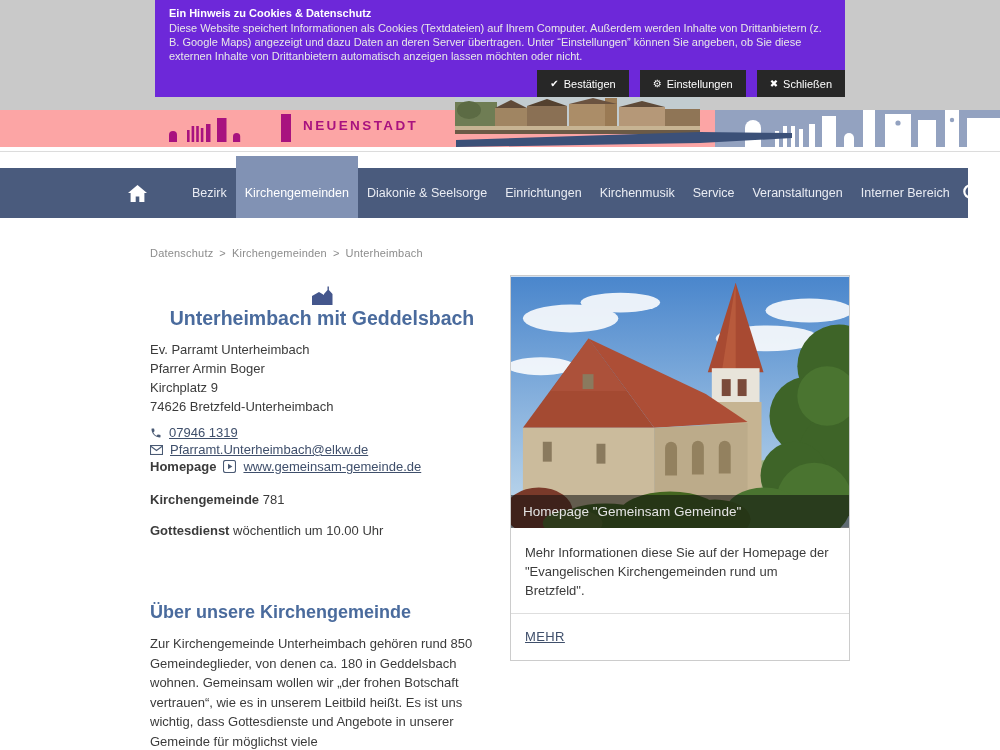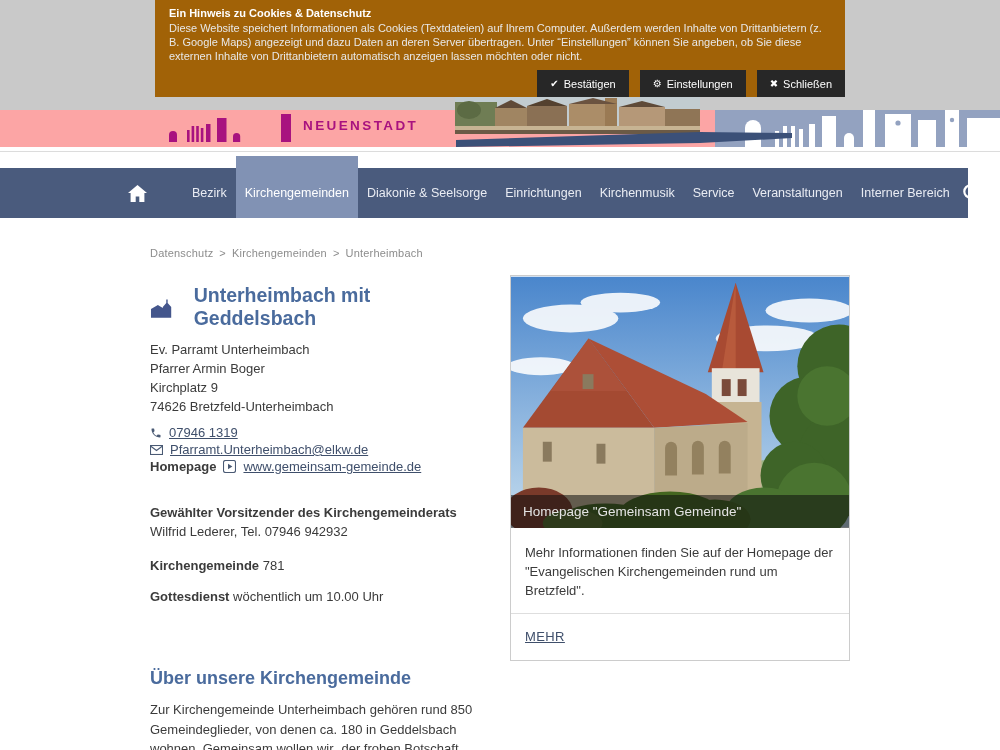--- a/index.html
+++ b/index.html
@@ -5,21 +5,21 @@
   * { margin:0; padding:0; box-sizing:border-box; }
   html,body { width:1000px; height:750px; }
   body {
     position:relative; overflow:hidden; background:#ffffff;
     font-family:"Liberation Sans", sans-serif; color:#3b3b3b;
   }
   a { cursor:pointer; }
 
   
   .backdrop { position:absolute; left:0; top:0; width:1000px; height:110px; background:#c9c9c9; z-index:4; }
-  .cookie-banner { position:absolute; left:155px; top:0; width:690px; height:97px; background:#a16207; z-index:6; }
+  .cookie-banner { position:absolute; left:155px; top:0; width:690px; height:97px; background:#6d28d9; z-index:6; }
   .cookie-inner { padding:7px 14px 0 14px; }
   .cookie-title { font-size:11px; font-weight:bold; color:#ffffff; margin-bottom:2px; }
   .cookie-body { font-size:11px; line-height:14px; color:#e8e8e8; width:660px; }
   .cookie-buttons { position:absolute; right:0; bottom:0; display:flex; gap:11px; }
   .cookie-btn { display:flex; align-items:center; gap:5px; background:#272727; border:none; color:#ffffff; font-size:11px; font-family:"Liberation Sans",sans-serif; padding:0 13px; height:27px; cursor:pointer; }
   .cookie-btn .ic { font-size:10px; }
 
   
   .logo-band { position:absolute; left:0; top:110px; width:1000px; height:37px; background:#fca5a5; z-index:2; }
   .logo-svg { position:absolute; left:167px; top:2px; }
@@ -37,21 +37,21 @@
   .nav-item.active { background:#8192b4; color:#ffffff; margin-top:-12px; padding-top:12px; }
   .nav-search { display:flex; align-items:center; padding:0 6px 0 3px; cursor:pointer; }
 
   
   .breadcrumb { position:absolute; left:150px; top:247px; font-size:11px; color:#8c8c8c; letter-spacing:.2px; }
   .breadcrumb a { color:#8c8c8c; text-decoration:none; }
   .breadcrumb .sep { margin:0 6px; }
 
   
   .left-col { position:absolute; left:150px; top:284px; width:344px; }
-  .title-row { display:flex; align-items:center; gap:21px; }
+  .title-row { display:flex; align-items:center; gap:2px;flex-direction:column; }
   .page-title { font-size:19.5px; color:#4a6b9d; }
   .address { margin-top:10px; font-size:13px; line-height:19px; color:#3b3b3b; }
   .contacts { margin-top:8px; }
   .contact-row { display:flex; align-items:center; gap:7px; height:17px; font-size:13px; }
   .contact-row a { color:#3f4f6b; text-decoration:underline; }
   .lbl-bold { font-weight:bold; color:#3b3b3b; }
   .block-chair { margin-top:28px; font-size:13px; line-height:19px; }
   .block-members { margin-top:17px; font-size:13px; }
   .block-service { margin-top:16px; font-size:13px; }
   .about-heading { margin-top:64px; font-size:18px; color:#4a6b9d; }
@@ -189,24 +189,20 @@
     <div class="contact-row">
       <span class="lbl-bold">Homepage</span>
       <svg width="13" height="13" viewBox="0 0 13 13">
         <rect x="0.5" y="0.5" width="12" height="12" rx="2" fill="none" stroke="#4a5a74" stroke-width="1.1"></rect>
         <polygon points="5,3.8 9.4,6.5 5,9.2" fill="#4a5a74"></polygon>
       </svg>
       <a>www.gemeinsam-gemeinde.de</a>
     </div>
   </div>
 
-  <div class="block-chair">
-    <div class="lbl-bold">Gewählter Vorsitzender des Kirchengemeinderats</div>
-    <div>Wilfrid Lederer, Tel. 07946 942932</div>
-  </div>
 
   <div class="block-members">
     <span class="lbl-bold">Kirchengemeinde</span>
     <span>781</span>
   </div>
 
   <div class="block-service">
     <span class="lbl-bold">Gottesdienst</span>
     <span>wöchentlich um 10.00 Uhr</span>
   </div>
@@ -269,21 +265,21 @@
       <g fill="#44661f">
         <ellipse cx="160" cy="240" rx="52" ry="24"></ellipse>
         <ellipse cx="95" cy="246" rx="48" ry="18"></ellipse>
         <ellipse cx="205" cy="244" rx="36" ry="20"></ellipse>
       </g>
       <ellipse cx="28" cy="236" rx="34" ry="24" fill="#7a3a2a"></ellipse>
       <ellipse cx="62" cy="248" rx="30" ry="14" fill="#55702c"></ellipse>
     </svg>
     <div class="card-caption">Homepage "Gemeinsam Gemeinde"</div>
   </div>
-  <div class="card-body">Mehr Informationen finden Sie auf der Homepage der "Evangelischen Kirchengemeinden rund um Bretzfeld".</div>
+  <div class="card-body">Mehr Informationen diese Sie auf der Homepage der "Evangelischen Kirchengemeinden rund um Bretzfeld".</div>
   <div class="card-footer">
     <a>MEHR</a>
   </div>
 </div>
 
 <div class="backdrop"></div>
 <div class="cookie-banner">
   <div class="cookie-inner">
     <div class="cookie-title">Ein Hinweis zu Cookies &amp; Datenschutz</div>
     <div class="cookie-body">Diese Website speichert Informationen als Cookies (Textdateien) auf Ihrem Computer. Außerdem werden Inhalte von Drittanbietern (z. B. Google Maps) angezeigt und dazu Daten an deren Server übertragen. Unter “Einstellungen” können Sie angeben, ob Sie diese externen Inhalte von Drittanbietern automatisch anzeigen lassen möchten oder nicht.</div>

